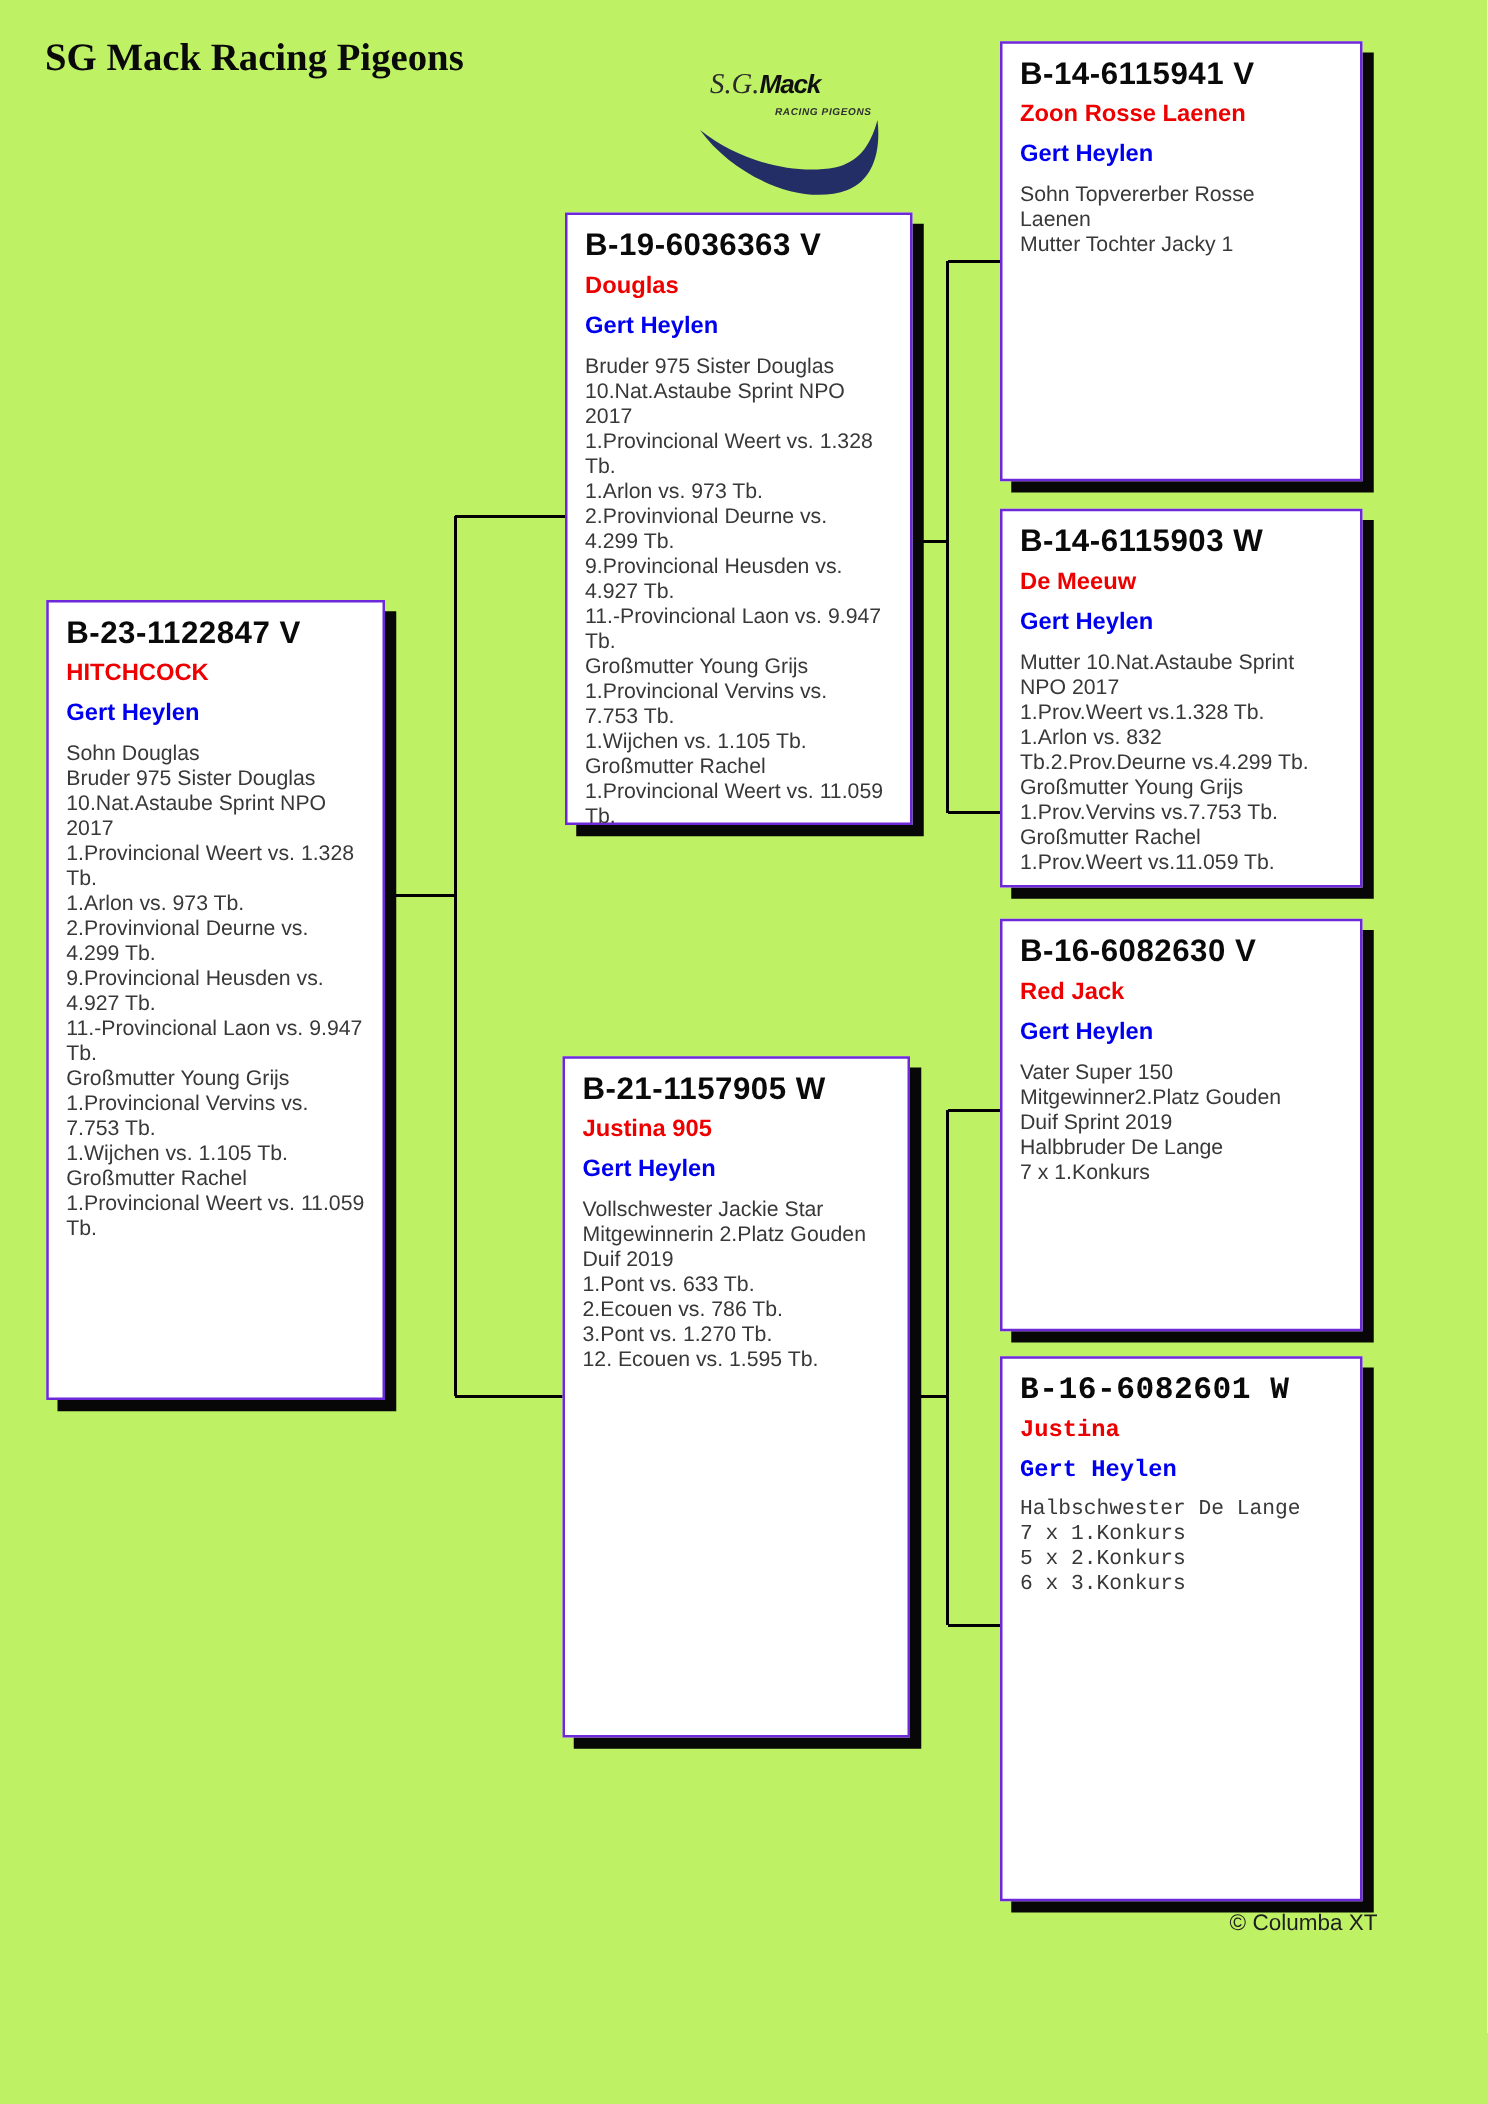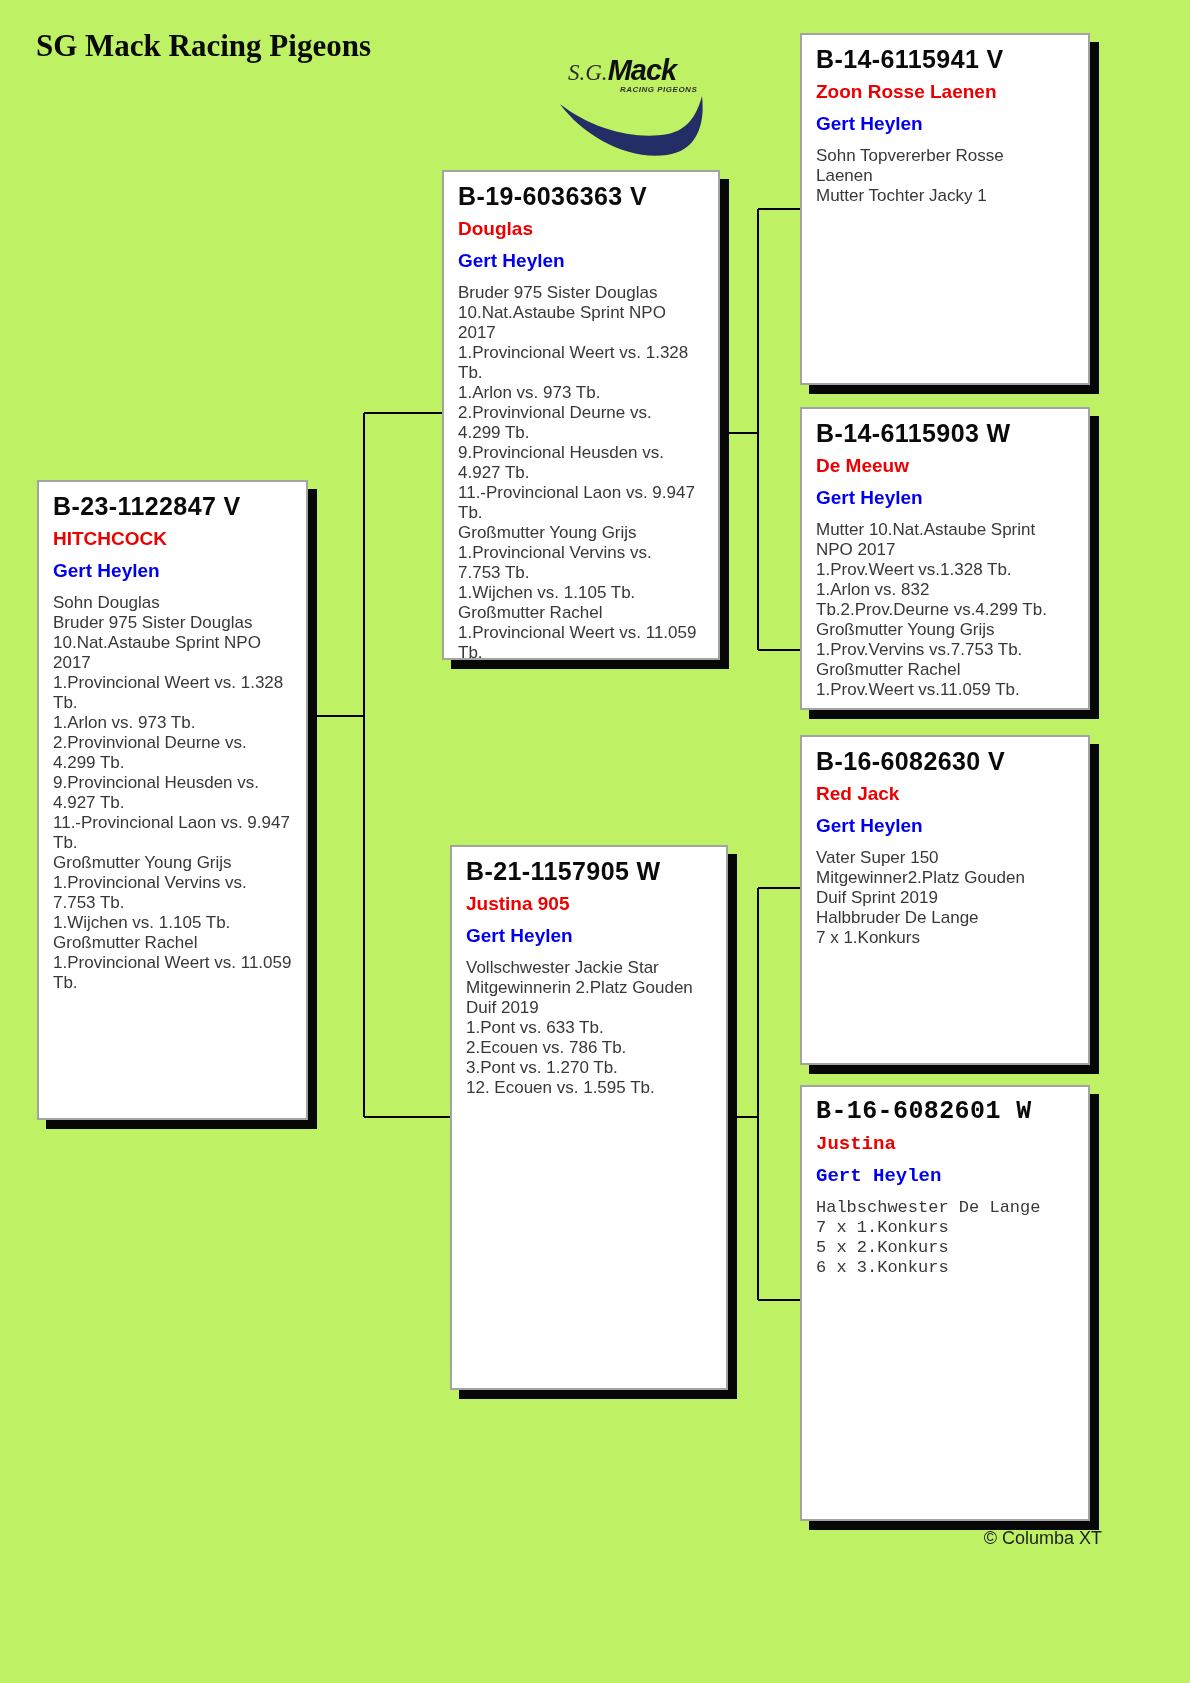--- a/index.html
+++ b/index.html
@@ -9,35 +9,35 @@
   
   .header{position:absolute;left:36px;top:28px;z-index:2;}
   .h-title{font-family:"Liberation Serif",serif;font-size:31px;font-weight:bold;color:#0a0a0a;}
   .h-address{margin-top:7px;font-size:23px;font-style:italic;color:#161616;}
   .h-contact{margin-top:6px;font-size:19px;color:#161616;}
 
   
   .logo{position:absolute;left:558px;top:52px;width:155px;height:95px;z-index:2;}
   .logo-text{position:absolute;left:10px;top:2px;white-space:nowrap;font-style:italic;}
   .logo-sg{font-family:"Liberation Serif",serif;font-size:23px;color:#2b2b2b;}
-  .logo-mack{font-size:29px;font-weight:bold;font-style:italic;color:#101010;letter-spacing:-1px;}
+  .logo-mack{font-size:21px;font-weight:bold;font-style:italic;color:#101010;letter-spacing:-1px;}
   .logo-sub{position:absolute;left:62px;top:33px;font-size:8px;font-weight:bold;font-style:italic;
             letter-spacing:.5px;color:#2e2e2e;}
   .logo-swoosh{position:absolute;left:0px;top:40px;}
 
   
-  .pbox{position:absolute;background:#ffffff;border:2px solid #a3a3a3;
+  .pbox{position:absolute;background:#ffffff;border:2px solid #6d28d9;
         box-shadow:9px 9px 0 #070707;padding:10px 14px;box-sizing:border-box;z-index:1;}
   .ring{font-size:25px;font-weight:bold;color:#0a0a0a;letter-spacing:.4px;}
   .pname{margin-top:7px;font-size:19px;font-weight:bold;color:var(--name-color,#ee0000);}
   .breeder{margin-top:10px;font-size:19px;font-weight:bold;color:var(--breeder-color,#0000ee);}
   .details{margin-top:11px;font-size:17px;line-height:20px;color:#383838;white-space:pre-line;}
 
   .pos-hitchcock {left:37px;  top:480px;  width:271px; height:640px;}
-  .pos-douglas   {left:442px; top:170px;  width:278px; height:490px;}
+  .pos-douglas   {left:452px; top:170px;  width:278px; height:490px;}
   .pos-justina905{left:450px; top:845px;  width:278px; height:545px;}
   .pos-zoon      {left:800px; top:33px;   width:290px; height:352px;}
   .pos-demeeuw   {left:800px; top:407px;  width:290px; height:303px;}
   .pos-redjack   {left:800px; top:735px;  width:290px; height:330px;}
   .pos-justina   {left:800px; top:1085px; width:290px; height:436px;font-family:Liberation Mono, monospace;}
 
   
   .connectors{position:absolute;left:0;top:0;z-index:0;}
   .connectors line{stroke:#000;stroke-width:2.4;shape-rendering:crispEdges;}
 

